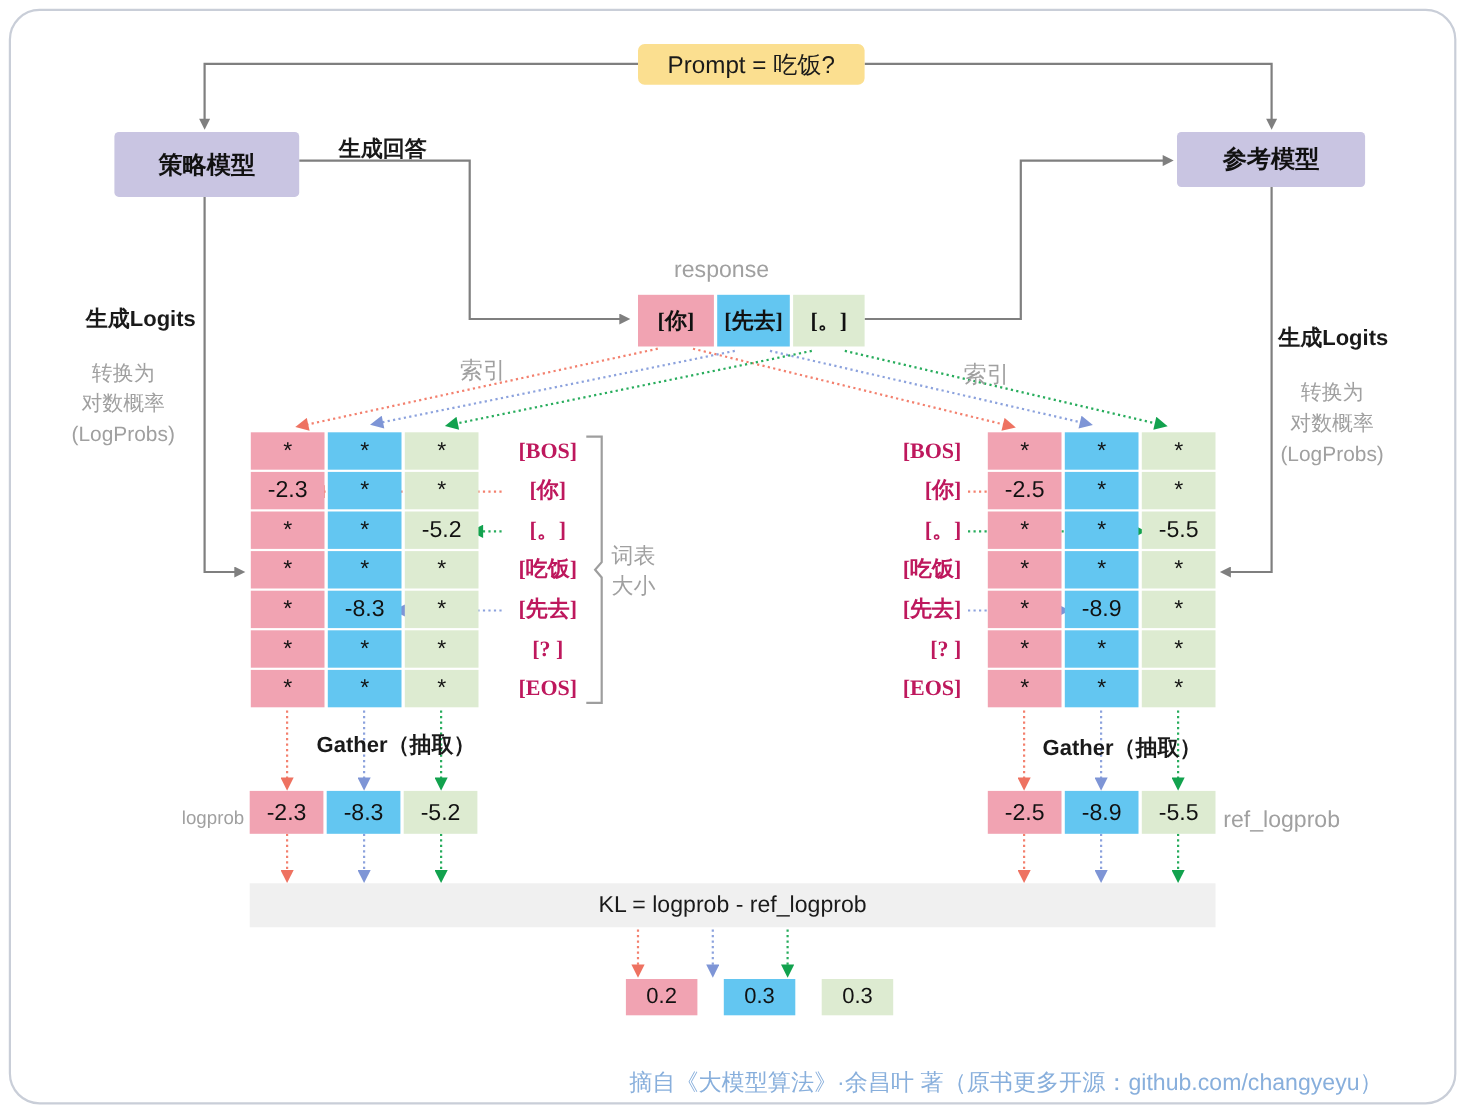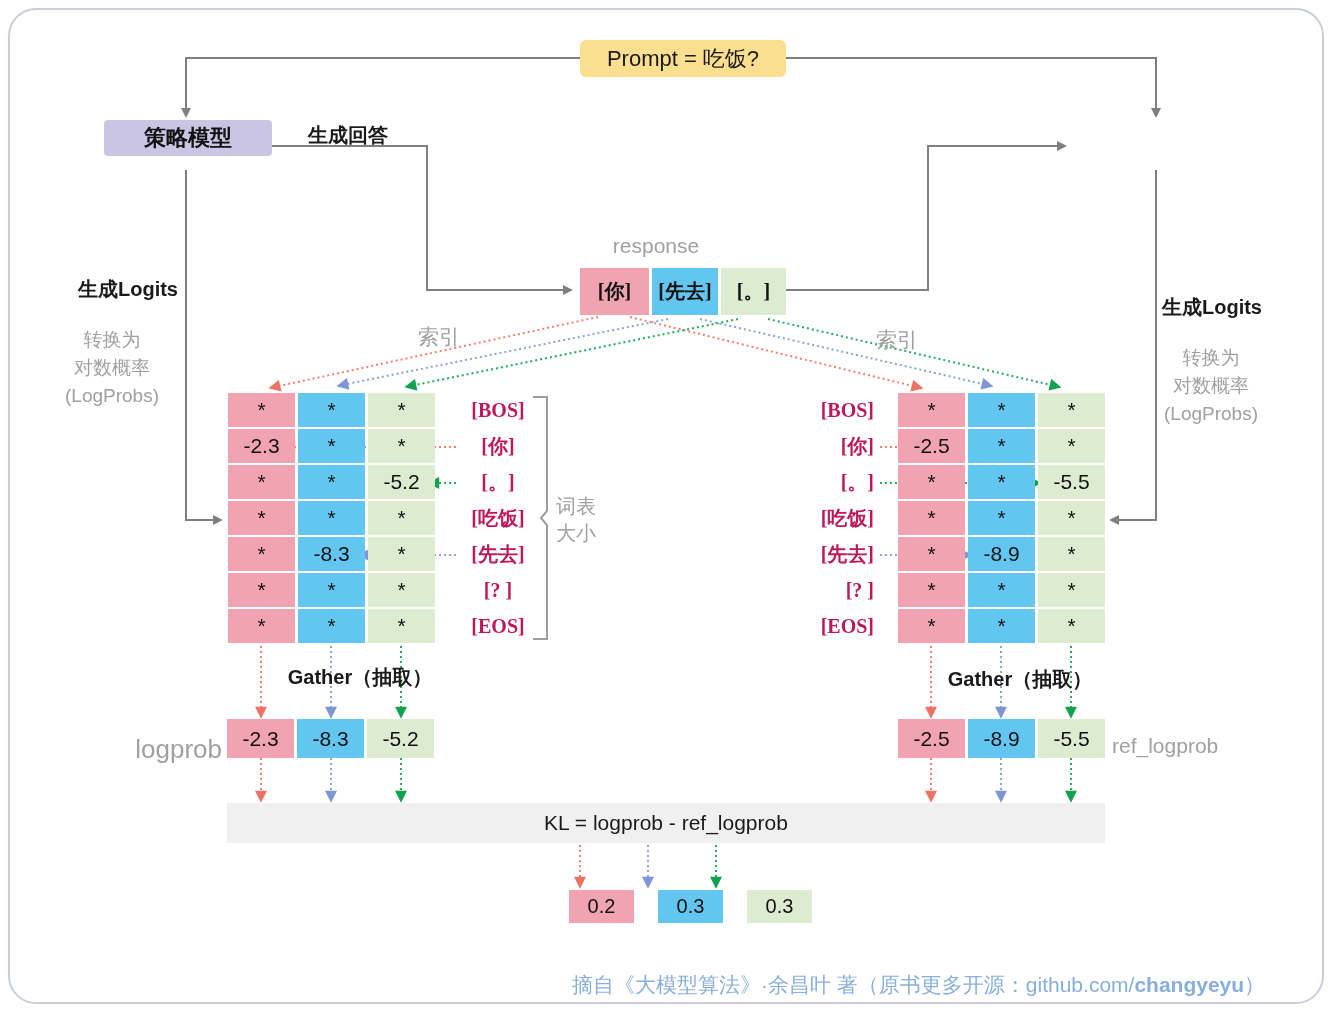--- a/index.html
+++ b/index.html
@@ -24,21 +24,21 @@
   .vrow{display:flex;gap:3px;}
   .vrow .cell{width:67px;height:39px;display:flex;align-items:center;justify-content:center;font-size:21px;color:#111;}
   .klbar{left:227px;top:803px;width:878px;height:40px;background:#F0F0F0;font-size:21px;color:#1a1a1a;}
   .resrow{display:flex;gap:3px;}
   .resrow .cell{width:65px;height:33px;display:flex;align-items:center;justify-content:center;font-size:20px;color:#111;margin-left:21px;}
   .tokens{display:flex;gap:3px;}
   .tok{height:47px;display:flex;align-items:center;justify-content:center;font-size:20px;font-weight:bold;font-family:"Liberation Serif","DejaVu Serif",serif;color:#111;}
   .banner{left:55px;top:968px;width:507px;height:33px;background:#EEEEF1;clip-path:polygon(17px 0,100% 0,calc(100% - 17px) 100%,0 100%);display:flex;align-items:center;justify-content:center;}
   .banner-title{font-family:"Liberation Serif","DejaVu Serif",serif;font-weight:bold;font-size:23px;color:#3A6BB5;letter-spacing:1px;}
   .attr{left:572px;top:970px;height:30px;line-height:30px;font-size:21px;color:#88AFDC;white-space:nowrap;}
-  .attr b{font-weight:bold;}
+  .attr b{font-weight:normal;}
 </style>
 </head>
 <body>
 
 <div class="canvas">
   <div class="frame"></div>
 
   <svg class="wires" width="1332" height="1012">
     <defs>
       <marker id="ag" viewBox="0 0 10 10" refX="1" refY="5" markerWidth="11" markerHeight="10" orient="auto" markerUnits="userSpaceOnUse">
@@ -99,22 +99,25 @@
       <line x1="1071" y1="758" x2="1071" y2="792" stroke="#27AC5C" marker-end="url(#agr)"></line>
       <line x1="580" y1="845" x2="580" y2="878" stroke="#F3806E" marker-end="url(#ar)"></line>
       <line x1="648" y1="845" x2="648" y2="878" stroke="#8CA2DD" marker-end="url(#ab)"></line>
       <line x1="716" y1="845" x2="716" y2="878" stroke="#27AC5C" marker-end="url(#agr)"></line>
     </g>
   </svg>
 
   <div class="abs box prompt">
       <span>Prompt = 吃饭?</span>
     </div>
-  <div class="abs box model" style="left:104px;top:120px;width:168px;height:36px;">
+  <div class="abs box model" style="left:104px;top:120px;width:168px;height:59px;">
       <span>策略模型</span>
+    </div>
+  <div class="abs box model" style="left:1070px;top:120px;width:171px;height:50px;">
+      <span>参考模型</span>
     </div>
   <div class="abs lbl" style="left:308px;top:122px;">生成回答</div>
 
   <div class="abs lbl" style="left:78px;top:276px;">生成Logits</div>
   <div class="abs lbl" style="left:1162px;top:294px;">生成Logits</div>
   <div class="abs note gray" style="left:38px;top:326px;width:148px;">
     <div>转换为</div>
     <div>对数概率</div>
     <div>(LogProbs)</div>
   </div>
@@ -316,21 +319,21 @@
         </div>
         <div class="cell green">
           <span>*</span>
         </div>
       </div>
   </div>
 
   <div class="abs lbl" style="left:240px;top:664px;width:240px;text-align:center;">Gather（抽取）</div>
   <div class="abs lbl" style="left:905px;top:666px;width:230px;text-align:center;">Gather（抽取）</div>
 
-  <div class="abs gray" style="left:118px;top:734px;width:104px;text-align:right;font-size:26px;">logprob</div>
+  <div class="abs gray" style="left:118px;top:734px;width:104px;text-align:right;font-size:17px;">logprob</div>
   <div class="abs vrow" style="left:227px;top:719px;">
     <div class="cell pink">
         <span>-2.3</span>
       </div>
     <div class="cell blue">
         <span>-8.3</span>
       </div>
     <div class="cell green">
         <span>-5.2</span>
       </div>

